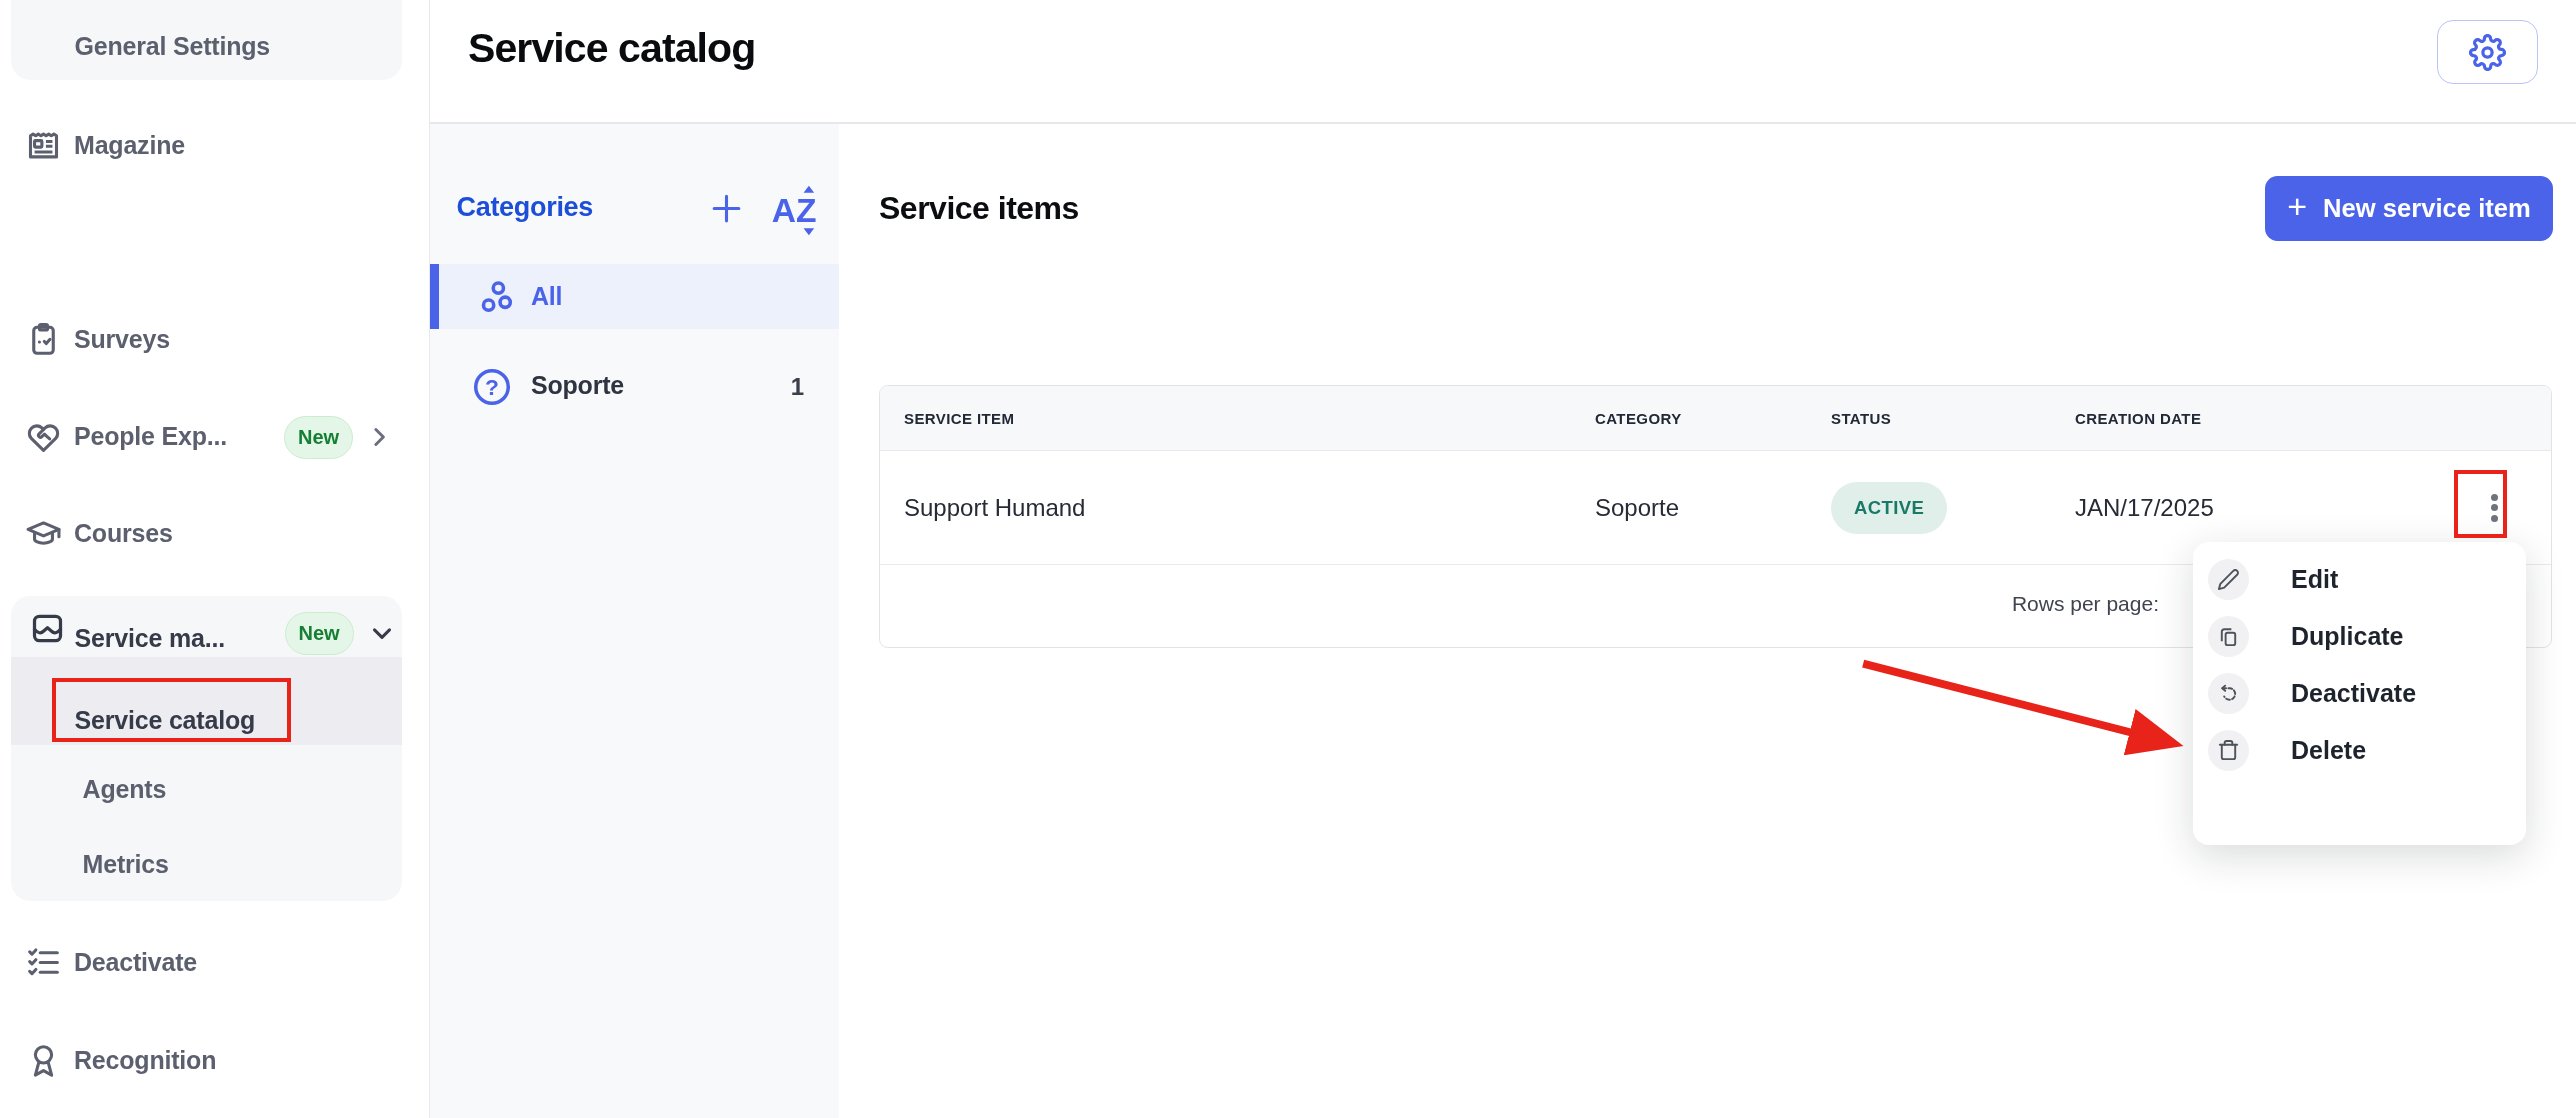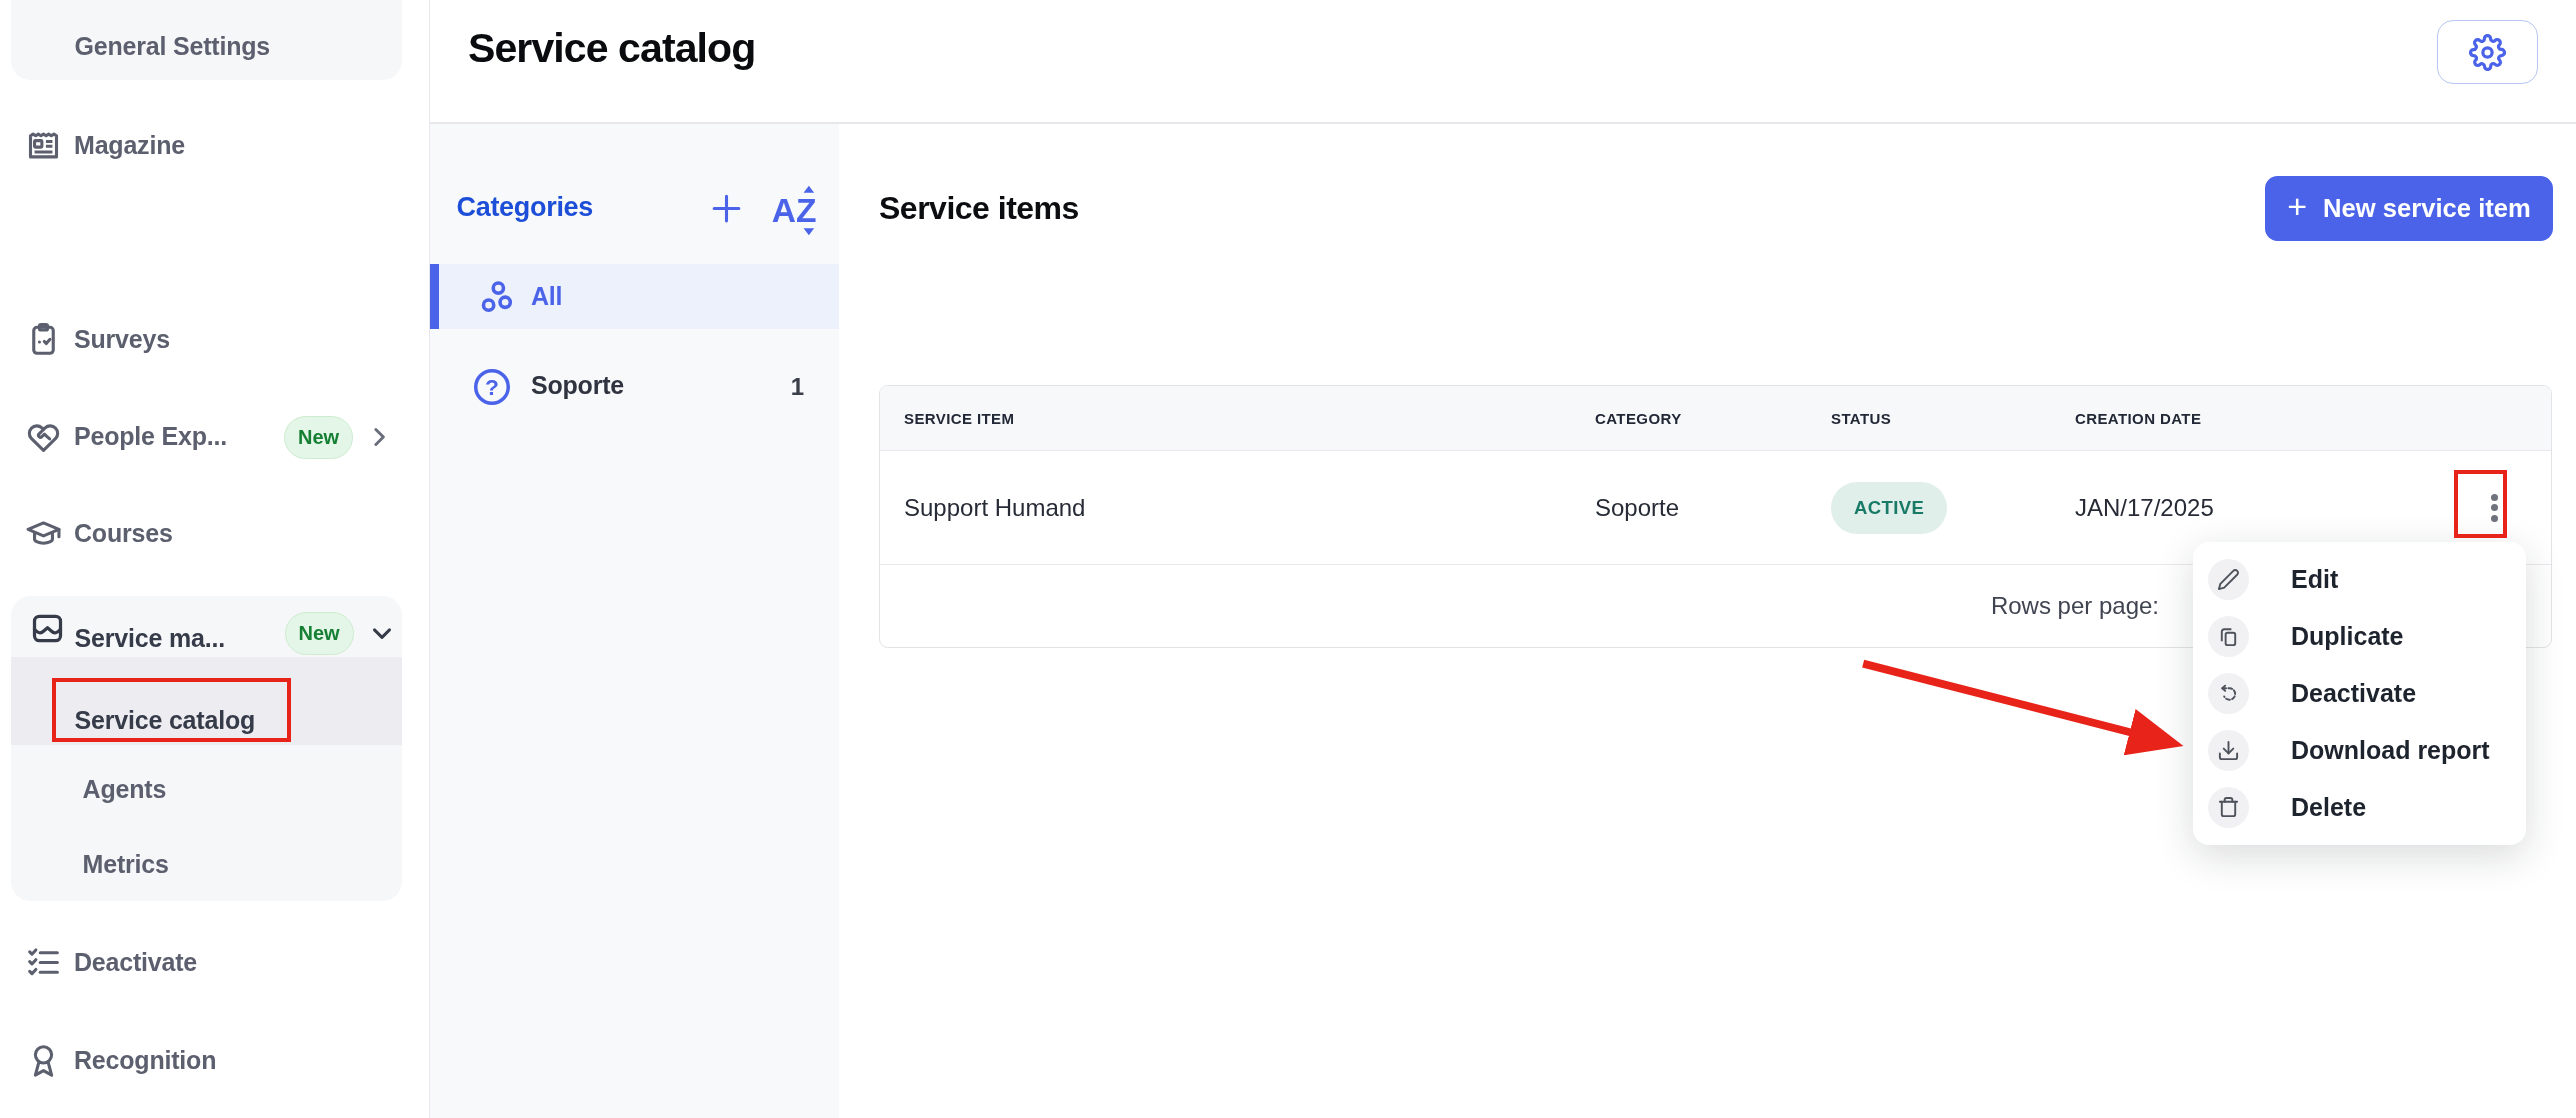--- a/index.html
+++ b/index.html
@@ -75,21 +75,21 @@
   .t-grid{display:grid;grid-template-columns:24px 691px 236px 244px 362px auto;align-items:center;}
   .t-head{height:64px;background:#f7f8fa;border-bottom:0.9px solid #e9e9ed;}
   .t-head span{font-size:15px;font-weight:700;color:#222836;letter-spacing:0.4px;}
   .t-row{height:113px;}
   .t-row .cell{font-size:24px;color:#262b36;}
   .badge-active{justify-self:start;background:#e0efe9;color:#187a67;font-size:18.5px;font-weight:800;
                 letter-spacing:0.4px;border-radius:881px;padding:15px 23px;}
   .kebab{justify-self:center;display:flex;flex-direction:column;gap:3.5px;cursor:pointer;padding:5.3px;}
   .kebab i{width:7px;height:7px;border-radius:50%;background:#6f737c;}
   .t-foot{height:82px;border-top:0.9px solid #e9e9ed;position:relative;}
-  .rows-label{position:absolute;right:392px;top:26.5px;font-size:24px;color:#3f4450;}
+  .rows-label{position:absolute;right:392px;top:26.5px;font-size:21px;color:#3f4450;}
 
   
   .red-box-kebab{position:absolute;left:2454px;top:470px;width:53px;height:68px;
                  border:4.4px solid #e8231a;box-sizing:border-box;z-index:40;}
   #arrow-svg{position:absolute;left:0;top:0;width:2576px;height:1119px;pointer-events:none;z-index:50;}
 
   
   .ctx-menu{position:absolute;left:2193px;top:542px;width:333px;height:303px;background:#fff;
             border-radius:16px;box-shadow:0 10.6px 39px rgba(25,30,40,0.16);z-index:30;padding-top:8.8px;
             box-sizing:border-box;}
@@ -316,30 +316,20 @@
         <svg viewBox="0 0 24 24" fill="none" stroke="#4d525b" stroke-width="2" stroke-linecap="round" stroke-linejoin="round">
             <path d="M8.5 3.8L5.5 6.5l3 2.7"></path>
             <path d="M5.5 6.5h8a6 6 0 1 1-6 8.5" stroke-dasharray="4 2.4"></path>
           </svg>
       </span>
       <span class="lbl2">Deactivate</span>
     </div>
     <div class="ctx-item">
       <span class="circ">
         <svg viewBox="0 0 24 24" fill="none" stroke="#4d525b" stroke-width="2" stroke-linecap="round" stroke-linejoin="round">
-            <path d="M21 15v4a2 2 0 0 1-2 2H5a2 2 0 0 1-2-2v-4"></path>
-            <polyline points="7 10 12 15 17 10"></polyline>
-            <path d="M12 15V3"></path>
-          </svg>
-      </span>
-      <span class="lbl2">Download report</span>
-    </div>
-    <div class="ctx-item">
-      <span class="circ">
-        <svg viewBox="0 0 24 24" fill="none" stroke="#4d525b" stroke-width="2" stroke-linecap="round" stroke-linejoin="round">
             <polyline points="3 6 5 6 21 6"></polyline>
             <path d="M19 6v13a2 2 0 0 1-2 2H7a2 2 0 0 1-2-2V6m3 0V4a2 2 0 0 1 2-2h4a2 2 0 0 1 2 2v2"></path>
           </svg>
       </span>
       <span class="lbl2">Delete</span>
     </div>
   </div>
 
   <div class="red-box-kebab"></div>
   <svg id="arrow-svg" viewBox="0 0 2920 1268" width="2576" height="1119">

